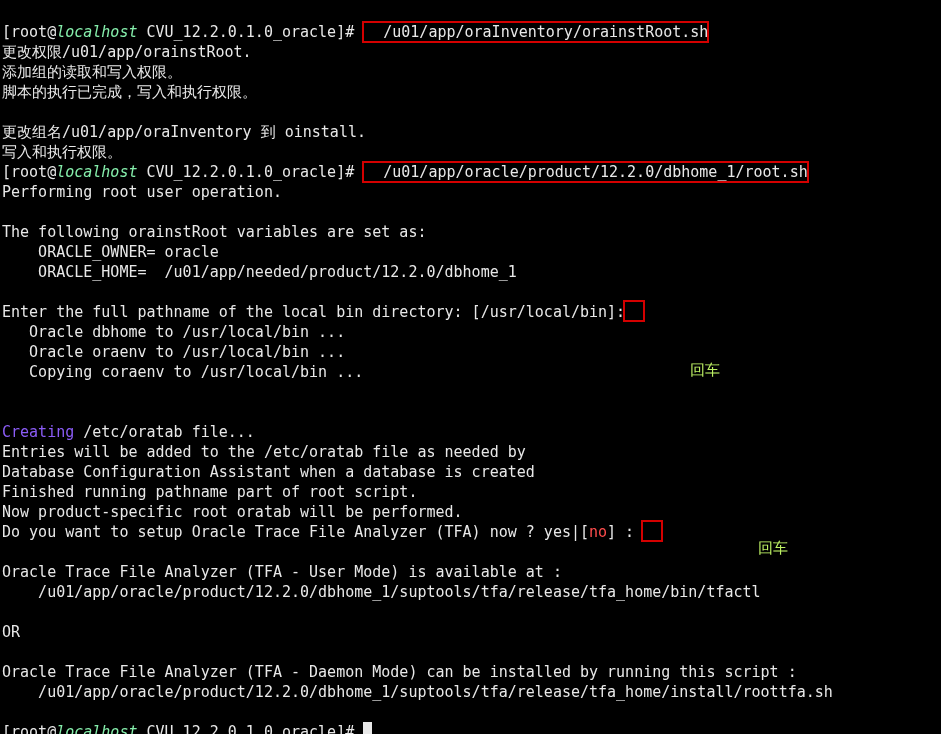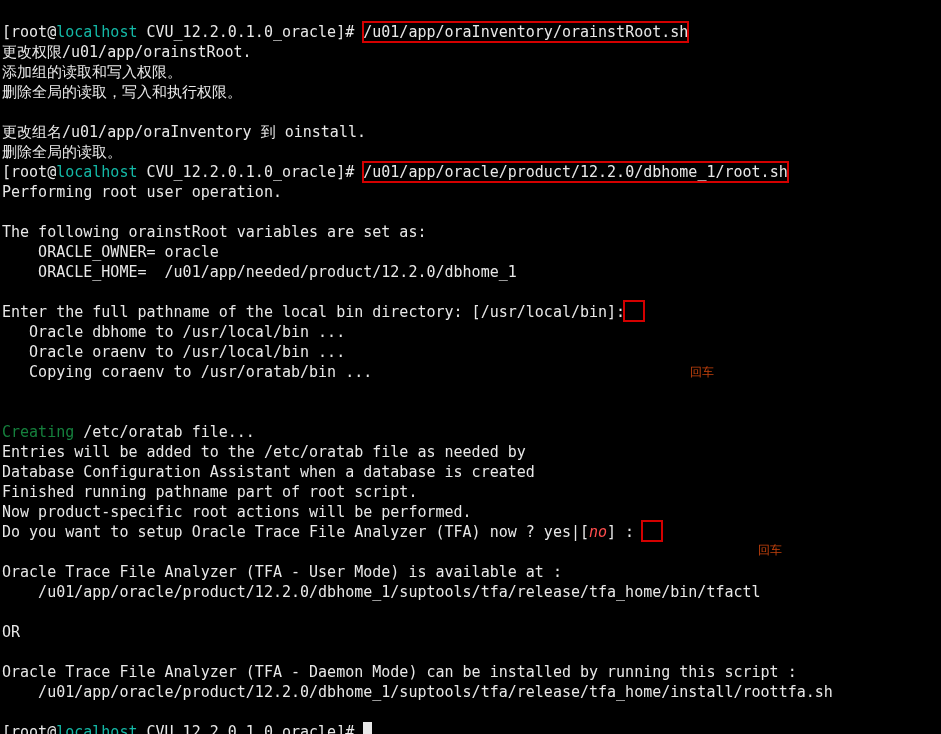--- a/index.html
+++ b/index.html
@@ -12,81 +12,82 @@
   }
   .terminal {
     font-family: "Consolas", "Menlo", "DejaVu Sans Mono", monospace;
     font-size: 15px;
     line-height: 20px;
     color: #e8e8e8;
     white-space: pre;
     padding: 2px 2px;
     position: relative;
   }
-  .host { color: #14b8a6; }
-  .cyan { color: #15803d; }
-  .no   { color: #ff4d4d; font-style: italic; }
+  .host { color: #86efac; font-style: italic; }
+  .cyan { color: #8b5cf6; }
+  .no   { color: #ff4d4d; }
   .box-red {
     outline: 2px solid #d40000;
     outline-offset: -1px;
     display: inline-block;
+    padding-left: 20px;
   }
   .cursor-box {
     display: inline-block;
     width: 18px;
     height: 18px;
     outline: 2px solid #d40000;
     vertical-align: -3px;
   }
   .annot {
     position: absolute;
-    color: #c2410c;
-    font-family: Liberation Sans, sans-serif;
-    font-size: 12px;
+    color: #bef264;
+    font-family: Liberation Mono, monospace;
+    font-size: 15px;
     white-space: nowrap;
   }
   .annot1 { left: 690px; top: 362px; }
   .annot2 { left: 758px; top: 540px; }
   .block-cursor {
     display: inline-block;
     width: 9px;
     height: 17px;
     background: #e8e8e8;
     vertical-align: -2px;
   }
 </style>
 </head>
 <body>
 
 <div class="terminal">
 <span>[<span>root</span><span>@</span><span class="host">localhost</span><span> CVU_12.2.0.1.0_oracle</span><span>]# </span><span class="box-red">/u01/app/oraInventory/orainstRoot.sh</span></span>
 <span>更改权限/u01/app/orainstRoot.</span>
 <span>添加组的读取和写入权限。</span>
-<span>删除全局的读取，写入和执行权限。</span>
+<span>脚本的执行已完成，写入和执行权限。</span>
 <span></span>
 <span>更改组名/u01/app/oraInventory 到 oinstall.</span>
-<span>删除全局的读取。</span>
+<span>写入和执行权限。</span>
 <span>[<span>root</span><span>@</span><span class="host">localhost</span><span> CVU_12.2.0.1.0_oracle</span><span>]# </span><span class="box-red">/u01/app/oracle/product/12.2.0/dbhome_1/root.sh</span></span>
 <span>Performing root user operation.</span>
 <span></span>
 <span>The following orainstRoot variables are set as:</span>
 <span>    ORACLE_OWNER= oracle</span>
 <span>    ORACLE_HOME=  /u01/app/needed/product/12.2.0/dbhome_1</span>
 <span></span>
 <span><span>Enter the full pathname of the local bin directory: [/usr/local/bin]:</span><span class="cursor-box"></span></span>
 <span>   Oracle dbhome to /usr/local/bin ...</span>
 <span>   Oracle oraenv to /usr/local/bin ...</span>
-<span>   Copying coraenv to /usr/oratab/bin ...</span>
+<span>   Copying coraenv to /usr/local/bin ...</span>
 <span></span>
 <span></span>
 <span><span class="cyan">Creating</span><span> /etc/oratab file...</span></span>
 <span>Entries will be added to the /etc/oratab file as needed by</span>
 <span>Database Configuration Assistant when a database is created</span>
 <span>Finished running pathname part of root script.</span>
-<span>Now product-specific root actions will be performed.</span>
+<span>Now product-specific root oratab will be performed.</span>
 <span><span>Do you want to setup Oracle Trace File Analyzer (TFA) now ? yes|[</span><span class="no">no</span><span>] :</span> <span class="cursor-box"></span></span>
 <span></span>
 <span>Oracle Trace File Analyzer (TFA - User Mode) is available at :</span>
 <span>    /u01/app/oracle/product/12.2.0/dbhome_1/suptools/tfa/release/tfa_home/bin/tfactl</span>
 <span></span>
 <span>OR</span>
 <span></span>
 <span>Oracle Trace File Analyzer (TFA - Daemon Mode) can be installed by running this script :</span>
 <span>    /u01/app/oracle/product/12.2.0/dbhome_1/suptools/tfa/release/tfa_home/install/roottfa.sh</span>
 <span></span>

